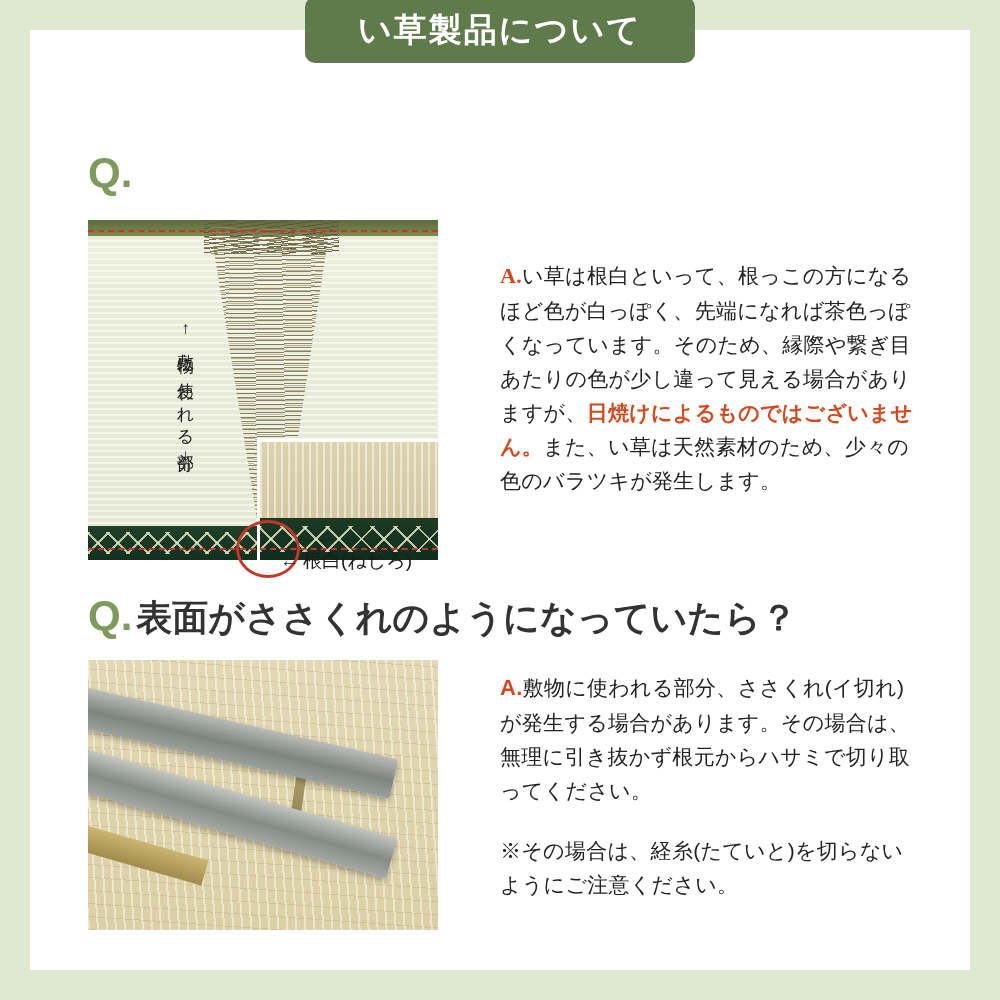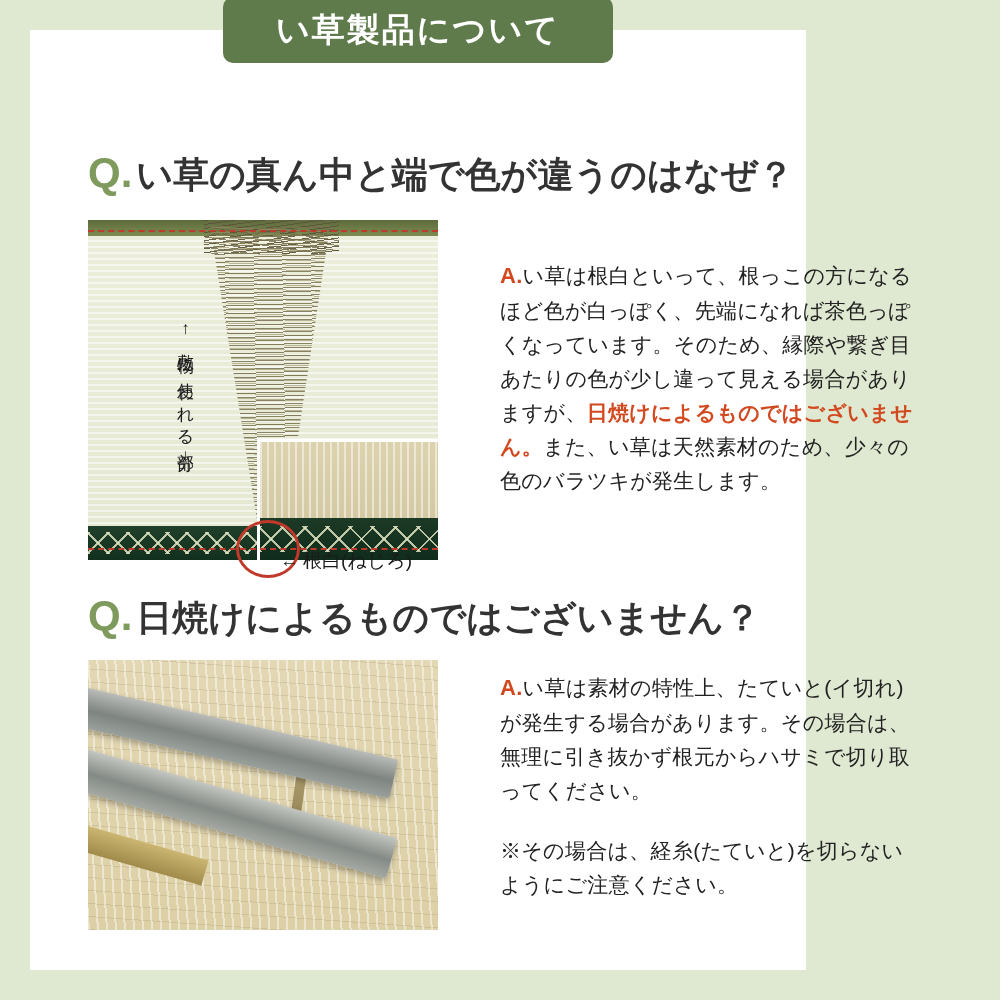--- a/index.html
+++ b/index.html
@@ -16,21 +16,21 @@
   .page {
     position: relative;
     width: 1000px;
     height: 1000px;
     box-sizing: border-box;
     padding: 30px;
     background: #dfe8d0;
   }
   .card {
     position: relative;
-    width: 776px;
+    width: 940px;
     height: 940px;
     background: #ffffff;
     box-sizing: border-box;
   }
   
   .header-pill {
     position: absolute;
     left: 50%;
     transform: translateX(-50%);
     top: -33px;
@@ -196,21 +196,21 @@
     margin-right: 4px;
   }
 
   .answer {
     position: absolute;
     font-size: 21px;
     line-height: 1.62;
     color: #222222;
     letter-spacing: 0.3px;
   }
-  #a1 { left: 470px; top: 228px; width: 420px; }
+  #a1 { left: 470px; top: 228px; width: 420px; font-family: Liberation Serif, serif; }
   #a2 { left: 470px; top: 640px; width: 420px; }
   .a-mark {
     color: #d2491f;
     font-weight: bold;
     font-size: 22px;
   }
   .hl {
     color: #d2491f;
     font-weight: bold;
   }
@@ -288,21 +288,20 @@
 
 <div class="page">
   <div class="card">
 
     <div class="header-pill">
       <span class="title">い草製品について</span>
     </div>
 
     <div class="q-row" id="q1-row">
       <span class="q-mark">Q.</span>
-      <span class="q-text">い草の真ん中と端で色が違うのはなぜ？</span>
     </div>
 
     <div class="fig1">
       <div class="weave"></div>
       <div class="top-band"></div>
       <div class="grass-tips"></div>
       <div class="grass"></div>
       <div class="bottom-band">
         <div class="diamond-strip"></div>
       </div>
@@ -325,30 +324,30 @@
     <div class="nejiro-label">
       <span class="arrow">←</span><span>根白(ねじろ)</span>
     </div>
 
     <div class="answer" id="a1">
       <span class="a-mark">A.</span><span>い草は根白といって、根っこの方になるほど色が白っぽく、先端になれば茶色っぽくなっています。そのため、縁際や繋ぎ目あたりの色が少し違って見える場合がありますが、</span><span class="hl">日焼けによるものではございません。</span><span>また、い草は天然素材のため、少々の色のバラツキが発生します。</span>
     </div>
 
     <div class="q-row" id="q2-row">
       <span class="q-mark">Q.</span>
-      <span class="q-text">日焼けによるものではございません？</span>
+      <span class="q-text">表面がささくれのようになっていたら？</span>
     </div>
 
     <div class="fig2">
       <div class="mat"></div>
       <div class="strand"></div>
       <div class="handle-a"></div>
       <div class="handle-b"></div>
       <div class="blade-a"></div>
       <div class="blade-b"></div>
     </div>
 
     <div class="answer" id="a2">
-      <span class="a-mark">A.</span><span>い草は素材の特性上、たていと(イ切れ)が発生する場合があります。その場合は、無理に引き抜かず根元からハサミで切り取ってください。</span><span class="para-gap"></span><span>※その場合は、経糸(たていと)を切らないようにご注意ください。</span>
+      <span class="a-mark">A.</span><span>敷物に使われる部分、ささくれ(イ切れ)が発生する場合があります。その場合は、無理に引き抜かず根元からハサミで切り取ってください。</span><span class="para-gap"></span><span>※その場合は、経糸(たていと)を切らないようにご注意ください。</span>
     </div>
 
   </div>
 </div>
 
 </body></html>

